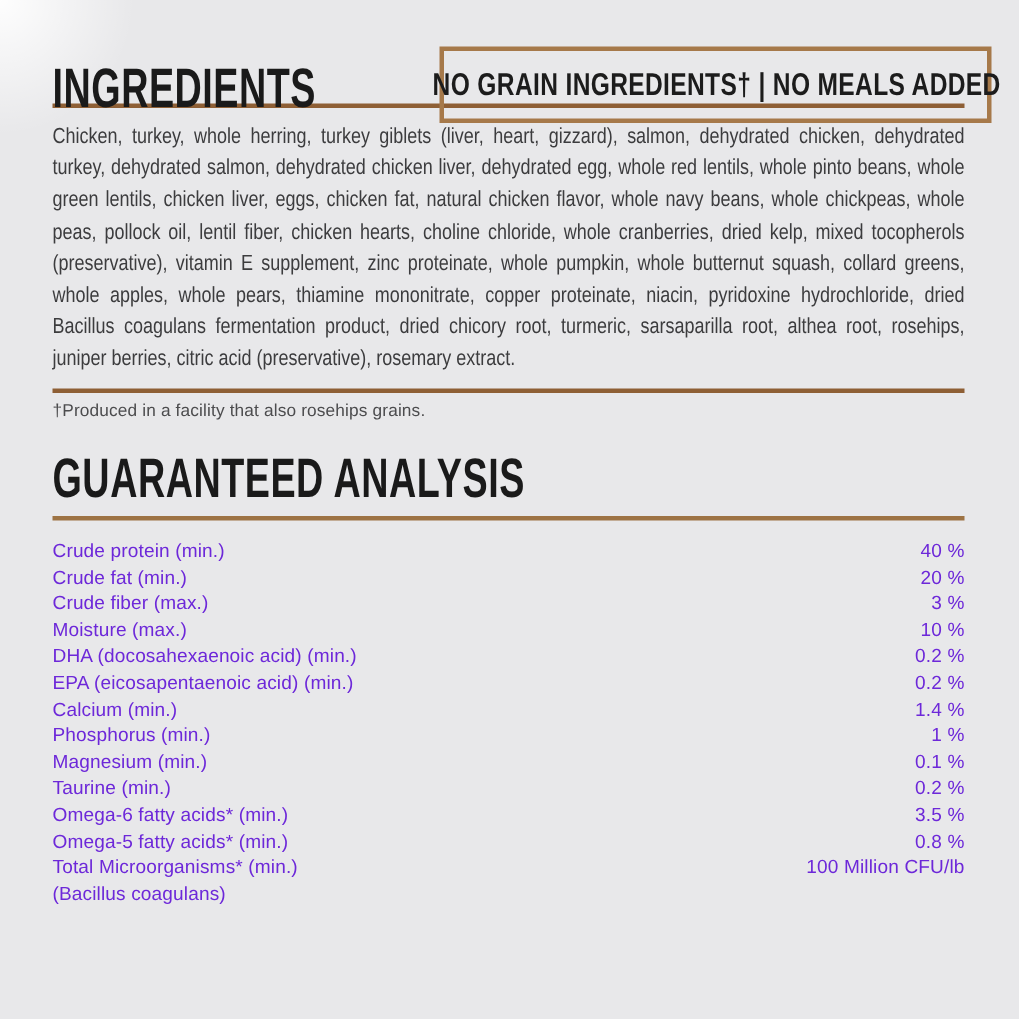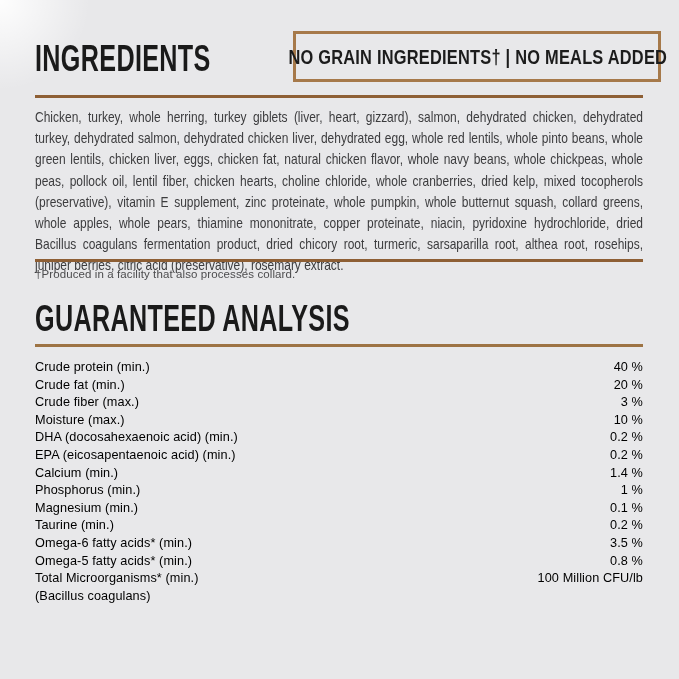--- a/index.html
+++ b/index.html
@@ -17,21 +17,21 @@
     width: 679px;
     height: 679px;
     padding: 0 36px 0 35px;
   }
 
   
   .header-row {
     display: flex;
     justify-content: space-between;
     align-items: flex-start;
-    height: 94px;
+    height: 68px;
   }
   .section-title {
     display: inline-block;
     font-weight: 700;
     color: #1a1a1a;
     font-size: 37px;
     line-height: 37px;
     letter-spacing: 0.5px;
     transform: scaleX(0.68);
     transform-origin: 0 50%;
@@ -95,21 +95,21 @@
   .ga-block { position: absolute; left: 35px; top: 300px; width: 608px; }
   .ga-title { margin-top: 0; }
   .rule-ga { margin-top: 7px; background: #9d7344; }
   .ga-table { margin-top: 12px; }
   .ga-row {
     display: flex;
     justify-content: space-between;
     align-items: baseline;
     font-size: 12.7px;
     line-height: 17.6px;
-    color: #000000;
+    color: #6d28d9;
     letter-spacing: 0.1px;
   }
   .ga-label { text-align: left; }
   .ga-value { text-align: center; white-space: nowrap; }
 </style>
 </head>
 <body>
 
 <div class="page">
 
@@ -117,21 +117,21 @@
     <span class="section-title ingredients-title">INGREDIENTS</span>
     <div class="badge-box">
       <span class="badge-text">NO GRAIN INGREDIENTS† | NO MEALS ADDED</span>
     </div>
   </div>
   <div class="rule rule-header"></div>
 
   <p class="ingredients-text">Chicken, turkey, whole herring, turkey giblets (liver, heart, gizzard), salmon, dehydrated chicken, dehydrated turkey, dehydrated salmon, dehydrated chicken liver, dehydrated egg, whole red lentils, whole pinto beans, whole green lentils, chicken liver, eggs, chicken fat, natural chicken flavor, whole navy beans, whole chickpeas, whole peas, pollock oil, lentil fiber, chicken hearts, choline chloride, whole cranberries, dried kelp, mixed tocopherols (preservative), vitamin E supplement, zinc proteinate, whole pumpkin, whole butternut squash, collard greens, whole apples, whole pears, thiamine mononitrate, copper proteinate, niacin, pyridoxine hydrochloride, dried Bacillus coagulans fermentation product, dried chicory root, turmeric, sarsaparilla root, althea root, rosehips, juniper berries, citric acid (preservative), rosemary extract.</p>
 
   <div class="rule rule-footnote"></div>
-  <p class="footnote">†Produced in a facility that also processes collard.</p>
+  <p class="footnote">†Produced in a facility that also rosehips grains.</p>
 
   <div class="ga-block">
     <span class="section-title ga-title">GUARANTEED ANALYSIS</span>
     <div class="rule rule-ga"></div>
 
     <div class="ga-table">
       <div class="ga-row">
         <span class="ga-label">Crude protein (min.)</span>
         <span class="ga-value">40 %</span>
       </div>

